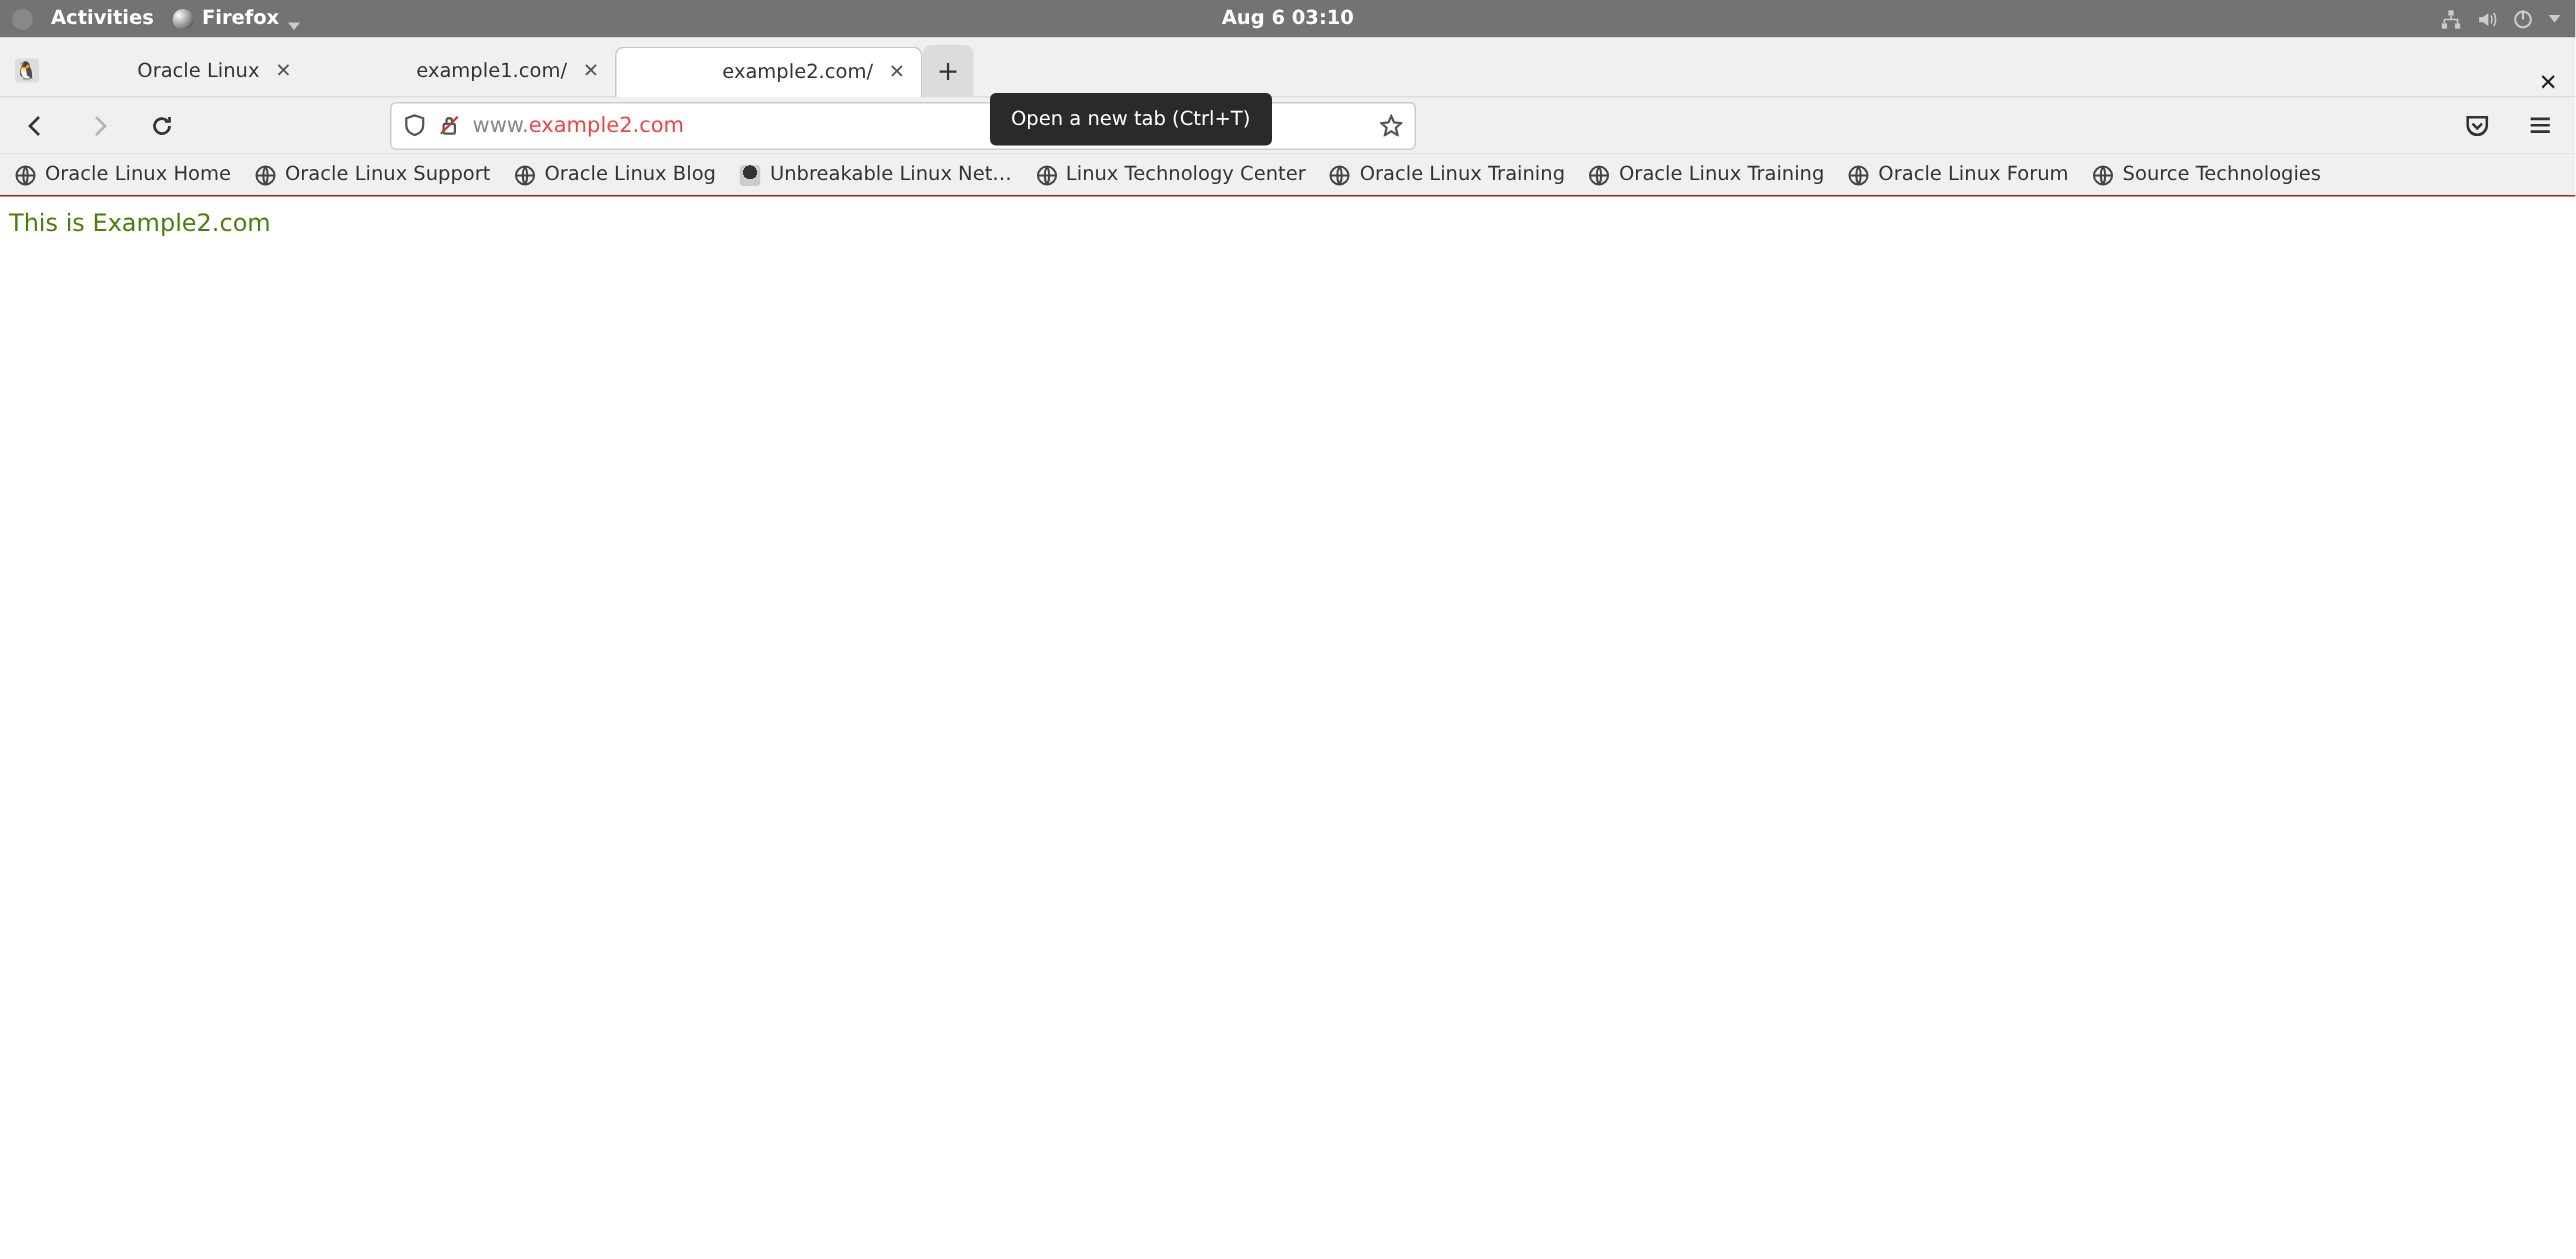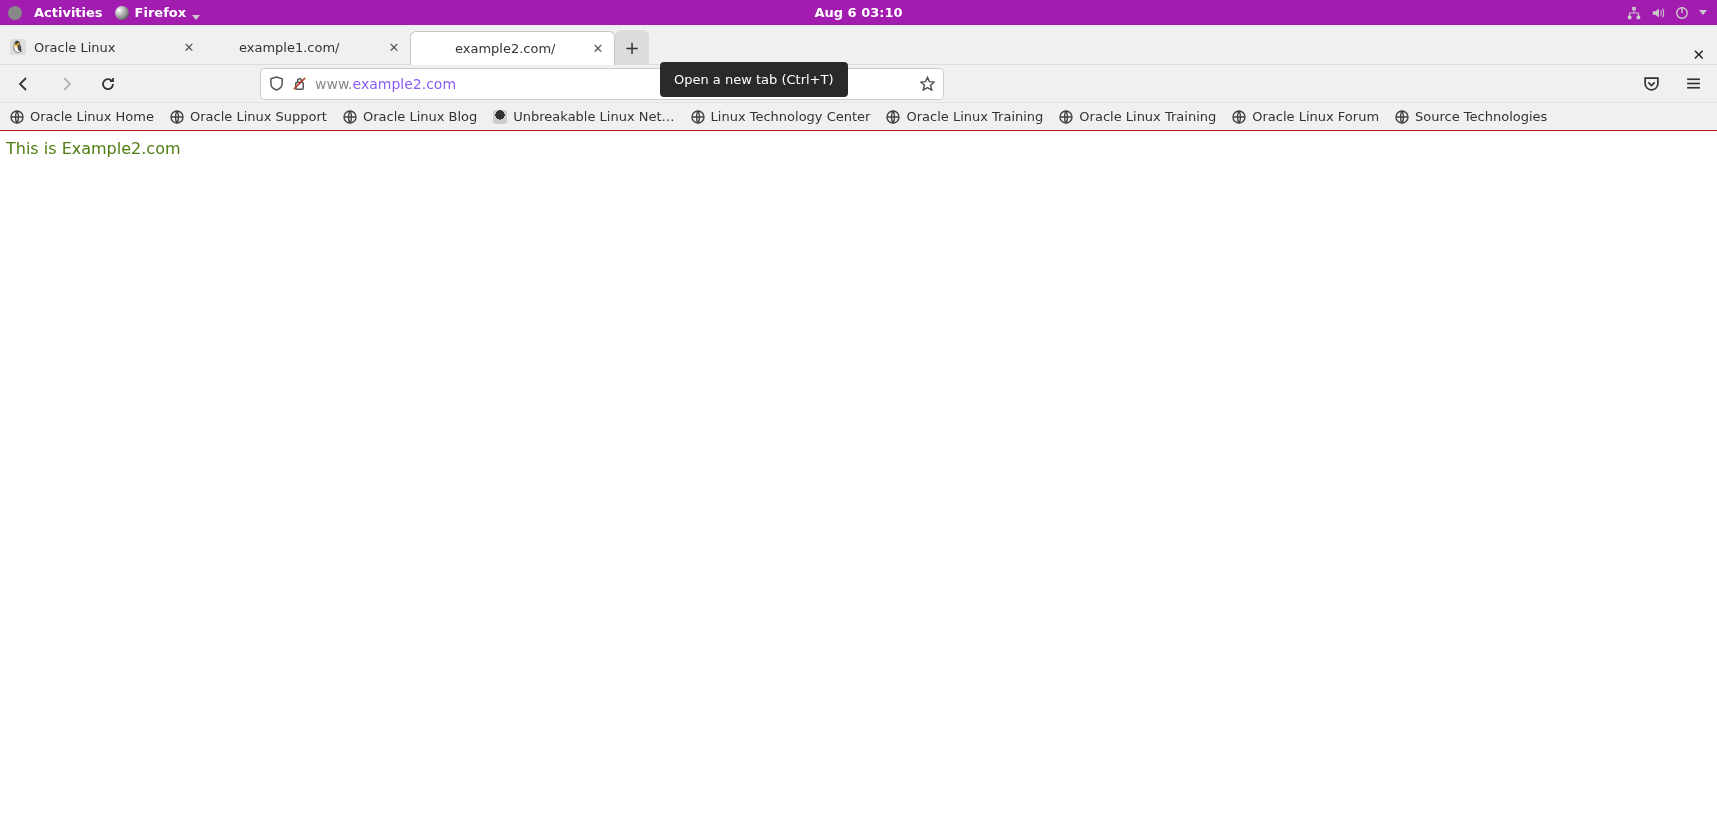--- a/index.html
+++ b/index.html
@@ -1,51 +1,51 @@
 <!DOCTYPE html>
 <html><head>
 <meta charset="utf-8">
 <style>
   * { margin:0; padding:0; box-sizing:border-box; font-family:"DejaVu Sans","Cantarell",sans-serif; }
   body { width:1717px; height:839px; background:#fff; overflow:hidden; }
 
   
-  .topbar { height:25px; background:#a21caf; color:#fff; display:flex; align-items:center; font-size:13px; font-weight:600; position:relative; }
+  .topbar { height:25px; background:#737373; color:#fff; display:flex; align-items:center; font-size:13px; font-weight:600; position:relative; }
   .topbar .left  { display:flex; align-items:center; gap:12px; padding-left:8px; }
   .topbar .center{ position:absolute; left:50%; transform:translateX(-50%); }
   .topbar .right { margin-left:auto; display:flex; align-items:center; gap:10px; padding-right:10px; }
   .topbar .icon svg { width:14px; height:14px; fill:#ccc; display:block; }
   .topbar .app { display:flex; align-items:flex-end; gap:6px; }
   .dropdown-caret { width:0; height:0; border-left:4px solid transparent; border-right:4px solid transparent; border-top:5px solid #ccc; }
   .activities-dot { width:14px; height:14px; border-radius:50%; background:#888; display:inline-block; }
   .ff-logo { width:14px; height:14px; border-radius:50%; background:radial-gradient(circle at 30% 30%,#fff 0%,#888 60%,#222 100%); display:inline-block; }
 
   
   .tabbar { height:40px; background:#f0f0f0; border-bottom:1px solid #ddd; display:flex; align-items:flex-end; position:relative; }
   .tab { width:205px; height:34px; display:flex; align-items:center; gap:8px; padding:0 8px 0 10px; font-size:13px; color:#333; position:relative; border-top-left-radius:6px; border-top-right-radius:6px; }
   .tab.inactive { background:transparent; }
   .tab.active   { background:#fff; border:1px solid #c7c7c7; border-bottom:none; margin-bottom:-1px;padding-left:20px; }
   .tab .favicon { width:16px; height:16px; flex:0 0 16px; }
-  .tab .title   { flex:1; white-space:nowrap; overflow:hidden; text-overflow:ellipsis; }
+  .tab .title   { flex:1; white-space:nowrap; overflow:hidden; text-overflow:ellipsis;text-align:right; }
   .tab .closex  { width:16px; height:16px; display:flex; align-items:center; justify-content:center; color:#555; font-size:13px; border-radius:3px; }
   .newtab-btn { width:34px; height:34px; background:#dcdcdc; display:flex; align-items:center; justify-content:center; color:#333; font-size:18px; border-top-left-radius:6px; border-top-right-radius:6px; }
   .tabbar .window-close { margin-left:auto; padding:0 12px; font-size:15px; color:#222; }
 
   
   .tooltip { position:absolute; left:660px; top:62px; background:#2a2a2a; color:#fff; font-size:13px; padding:10px 14px; border-radius:4px; z-index:50; }
 
   
   .navbar { height:38px; background:#f0f0f0; display:flex; align-items:center; gap:14px; padding:0 10px; border-bottom:1px solid #e2e2e2; }
   .nav-btn { width:28px; height:28px; display:flex; align-items:center; justify-content:center; border-radius:4px; }
   .nav-btn svg { width:16px; height:16px; fill:none; stroke:#333; stroke-width:1.8; }
   .nav-btn.disabled svg { stroke:#b5b5b5; }
   .urlbar { flex:1; max-width:1180px; height:32px; background:#fff; border:1px solid #ccc; border-radius:4px; display:flex; align-items:center; padding:0 8px; gap:8px; }
   .urlbar .mini svg { width:15px; height:15px; stroke:#555; fill:none; stroke-width:1.6; display:block; }
   .urlbar .url { font-size:14px; color:#888; }
-  .urlbar .url .host { color:#8b5cf6; }
+  .urlbar .url .host { color:#ef4444; }
   .urlbar .spacer { flex:1; }
   .right-tool svg { width:17px; height:17px; fill:none; stroke:#333; stroke-width:1.6; }
 
   
   .bookbar { height:28px; background:#f0f0f0; border-bottom:1px solid #b91c1c; display:flex; align-items:center; gap:16px; padding:0 10px; font-size:13px; color:#333; }
   .bookmark { display:flex; align-items:center; gap:6px; }
   .bookmark svg { width:14px; height:14px; fill:none; stroke:#444; stroke-width:1.4; }
   .bookmark .tux { width:14px; height:14px; background:radial-gradient(circle at 50% 35%,#333 0 40%,transparent 41%),#ccc; border-radius:3px; }
 
   

